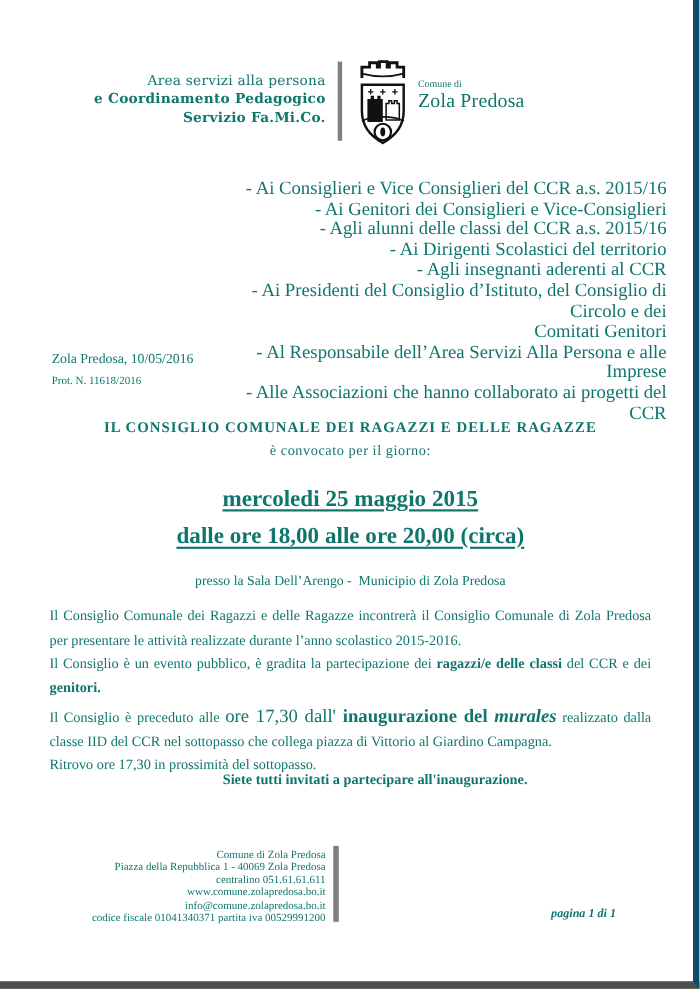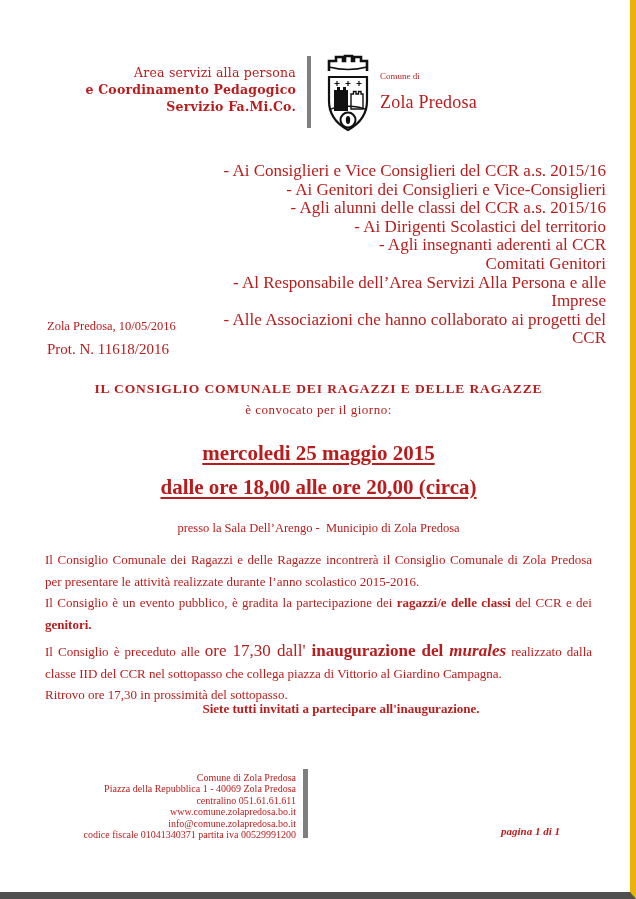--- a/index.html
+++ b/index.html
@@ -1,51 +1,51 @@
 <!DOCTYPE html>
 <html><head>
 <meta charset="utf-8">
 <style>
   html, body { margin:0; padding:0; background:#ffffff; }
   .page {
     position:relative;
     width:630px; height:892px;
     background:#ffffff;
-    border-right:6px solid #eab308;
+    border-right:6px solid #0c4a6e;
     border-bottom:7px solid #4f4f4f;
     font-family:"Liberation Serif", serif;
-    color:#b91c1c;
+    color:#0f766e;
     overflow:hidden;
   }
   .b { font-weight:bold; }
   .i { font-style:italic; }
 
   .header-left {
     position:absolute; top:64px; left:0; width:296px;
     text-align:right;
     font-family:"DejaVu Serif", serif;
     font-size:12.5px; line-height:17px; letter-spacing:0.2px;
   }
   .header-bar {
     position:absolute; left:307px; top:56px;
     width:4px; height:72px; background:#7f7f7f;
   }
   .crest { position:absolute; left:316px; top:54px; }
   .logo-text { position:absolute; left:380px; top:72px; line-height:1; }
   .logo-prefix { font-size:9px; }
-  .logo-name { font-size:18px; margin-top:12px; letter-spacing:0.2px; }
+  .logo-name { font-size:18px; margin-top:1px; letter-spacing:0.2px; }
 
   .recipients {
     position:absolute; left:186px; top:162px; width:420px;
     font-size:17px; line-height:18.6px;text-align:right;
   }
   .recipients div { white-space:pre-wrap; }
 
   .place-date { position:absolute; left:47px; top:319px; font-size:12.5px;text-align:center; }
-  .protocol   { position:absolute; left:47px; top:341px; font-size:15px; }
+  .protocol   { position:absolute; left:47px; top:341px; font-size:10px; }
 
   .doc-title {
     position:absolute; left:45px; top:381px; width:547px;
     text-align:center; font-weight:bold; font-size:13.5px; letter-spacing:0.9px;
   }
   .doc-subtitle {
     position:absolute; left:45px; top:402px; width:547px;
     text-align:center; font-size:13px; letter-spacing:0.5px;
   }
   .event-date, .event-time {
@@ -123,20 +123,21 @@
     <div class="logo-prefix">Comune di</div>
     <div class="logo-name">Zola Predosa</div>
   </div>
 
   <div class="recipients">
     <div>- Ai Consiglieri e Vice Consiglieri del CCR a.s. 2015/16</div>
     <div>- Ai Genitori dei Consiglieri e Vice-Consiglieri</div>
     <div>- Agli alunni delle classi del CCR a.s. 2015/16</div>
     <div>- Ai Dirigenti Scolastici del territorio</div>
     <div>- Agli insegnanti aderenti al CCR</div>
+    <div>- Ai Presidenti del Consiglio d’Istituto, del Consiglio di Circolo e dei</div>
     <div>Comitati Genitori</div>
     <div> - Al Responsabile dell’Area Servizi Alla Persona e alle Imprese</div>
     <div>- Alle Associazioni che hanno collaborato ai progetti del CCR</div>
   </div>
 
   <div class="place-date">Zola Predosa, 10/05/2016</div>
   <div class="protocol">Prot. N. 11618/2016</div>
 
   <div class="doc-title">IL CONSIGLIO COMUNALE DEI RAGAZZI E DELLE RAGAZZE</div>
   <div class="doc-subtitle">è convocato per il giorno:</div>

